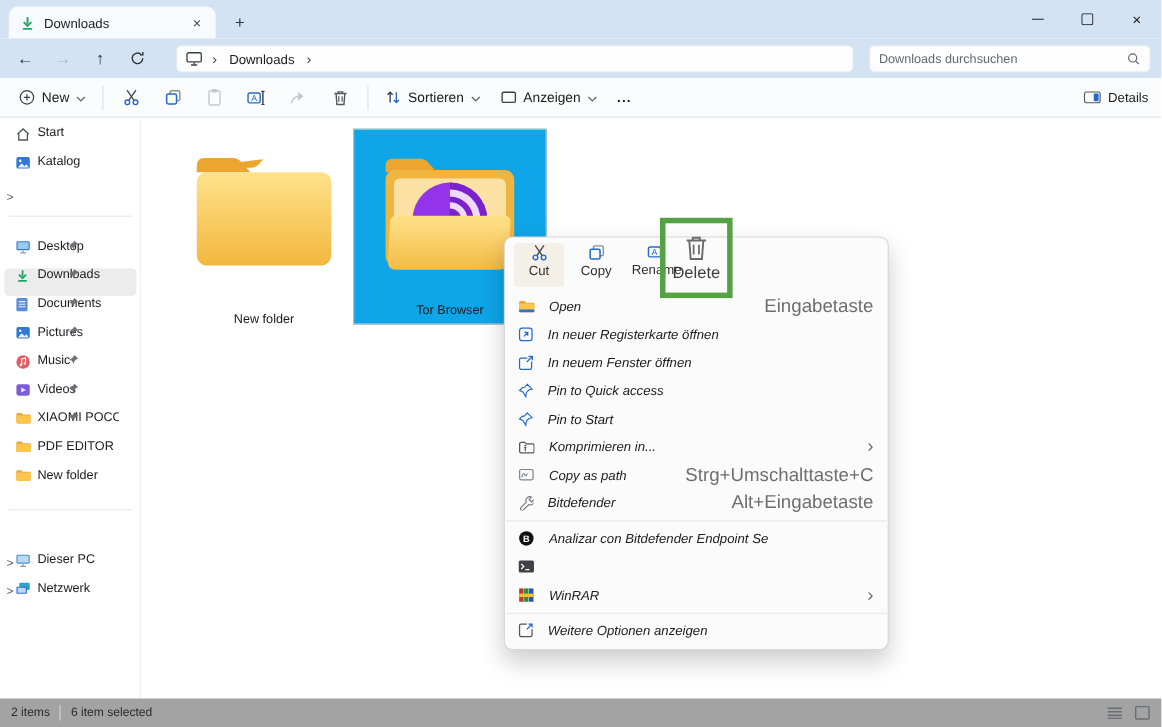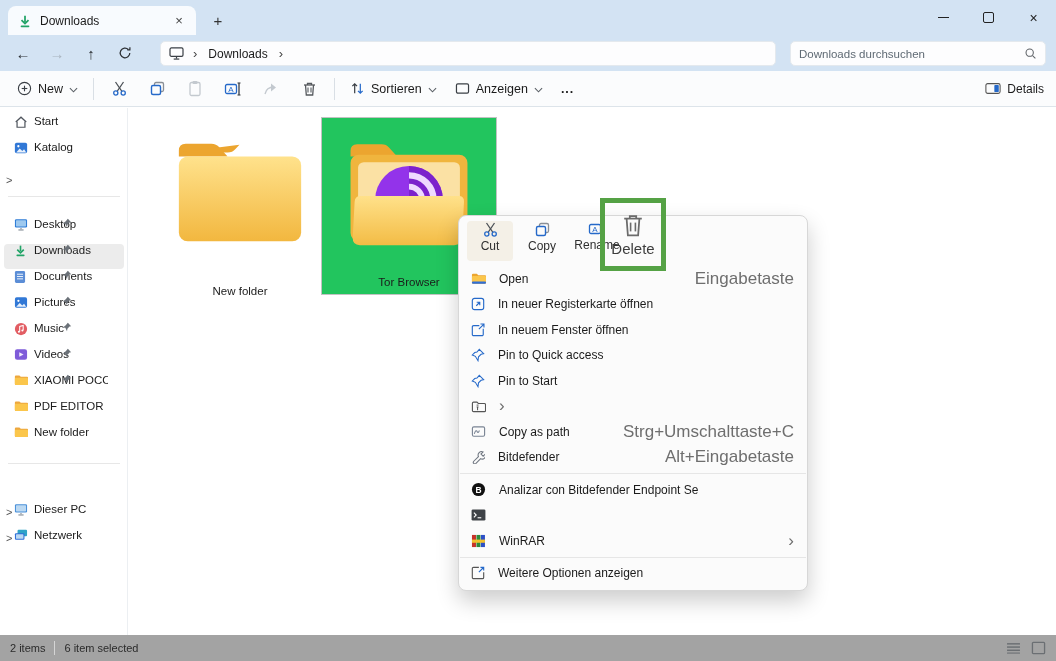--- a/index.html
+++ b/index.html
@@ -42,32 +42,32 @@
   .side-row.selected { background:#ececec; }
   .side-row .pin { position:absolute; right:4px; }
   .side-chevron { position:absolute; left:6px; font-size:11px; color:#555; }
   .side-divider { position:absolute; left:8px; width:112px; height:1px; background:#e7e7e7; }
   .side-row.pc { padding-left:30px; }
 
   .content { position:absolute; left:129px; top:108px; width:927px; height:527px; background:#fff; }
 
   
   .tile { position:absolute; width:176px; height:178px; display:flex; flex-direction:column; align-items:center; justify-content:flex-start; }
-  .tile.selected { background:#22c55e; border:1px solid #c2c2c2; }
+  .tile.selected { background:#0ea5e9; border:1px solid #c2c2c2; }
   .tile-label { font-size:11.5px; color:#1b1b1b; margin-top:2px; }
 
   
   .ctx { position:absolute; left:458px; top:215px; width:350px; background:#fbfbfb; border:1px solid #d7d7d7; border-radius:8px; box-shadow:0 10px 22px rgba(0,0,0,.20); z-index:40; padding-bottom:4px; }
   .ctx-cmdbar { height:47px; display:flex; align-items:flex-start; padding:5px 8px 0 8px; gap:6px; }
   .cmd-item { width:46px; height:40px; display:flex; flex-direction:column; align-items:center; justify-content:flex-start; gap:1px; border-radius:4px; }
   .cmd-item.hovered { background:#f4f0e7; }
   .cmd-label { font-size:12px; color:#2f2f2f; }
   .ctx-list { padding-top:3px; }
   .ctx-row { height:25.5px; display:flex; align-items:center; padding:0 13px 0 12px; gap:13px; font-size:12px; color:#1b1b1b; }
-  .ctx-row .grow { flex:1; white-space:nowrap; overflow:hidden; }
+  .ctx-row .grow { flex:1; white-space:nowrap; overflow:hidden;font-style:italic; }
   .ctx-shortcut { font-size:17px; color:#6e6e6e; }
   .ctx-sep { height:1px; background:#e6e6e6; margin:3px 1px; }
 
   
   .annotation { position:absolute; left:600px; top:198px; width:66px; height:73px; border:5px solid #55a245; z-index:50; display:flex; flex-direction:column; align-items:center; justify-content:center; gap:2px; background:transparent; }
   .annotation .big-label { font-size:15px; color:#3d3d3d; }
 
   
   .statusbar { position:absolute; left:0; top:635px; width:1056px; height:26px; background:#a3a3a3; display:flex; align-items:center; padding:0 10px; font-size:11px; color:#2b2b2b; }
   .sb-sep { width:1px; height:14px; background:#d5d5d5; margin:0 9px; }
@@ -556,20 +556,21 @@
       </div>
       <div class="ctx-row">
         <span class="ic">
           <svg width="15" height="13" viewBox="0 0 16 13">
               <path d="M1.5 3q0-1.2 1.2-1.2h3.6l1.5 1.5h6.5q1.2 0 1.2 1.2v6.3q0 1.2-1.2 1.2H2.7q-1.2 0-1.2-1.2z" stroke="#555" stroke-width="1.2" fill="none"></path>
               <line x1="6" y1="5" x2="8" y2="5" stroke="#555" stroke-width="1.1"></line>
               <line x1="6" y1="7" x2="8" y2="7" stroke="#555" stroke-width="1.1"></line>
               <line x1="7" y1="7" x2="7" y2="10.5" stroke="#555" stroke-width="1.1"></line>
             </svg>
         </span>
+        <span class="grow">Komprimieren in...</span>
         <span class="ctx-shortcut">›</span>
       </div>
       <div class="ctx-row">
         <span class="ic">
           <svg width="15" height="13" viewBox="0 0 16 13">
               <rect x="1.5" y="1.5" width="13" height="10" rx="1.5" stroke="#7a8494" stroke-width="1.2" fill="none"></rect>
               <path d="M3.5 9c1-3 2-4.5 3-2.5s1.5 1 2.5-1" stroke="#7a8494" stroke-width="1.1" fill="none"></path>
             </svg>
         </span>
         <span class="grow">Copy as path</span>

